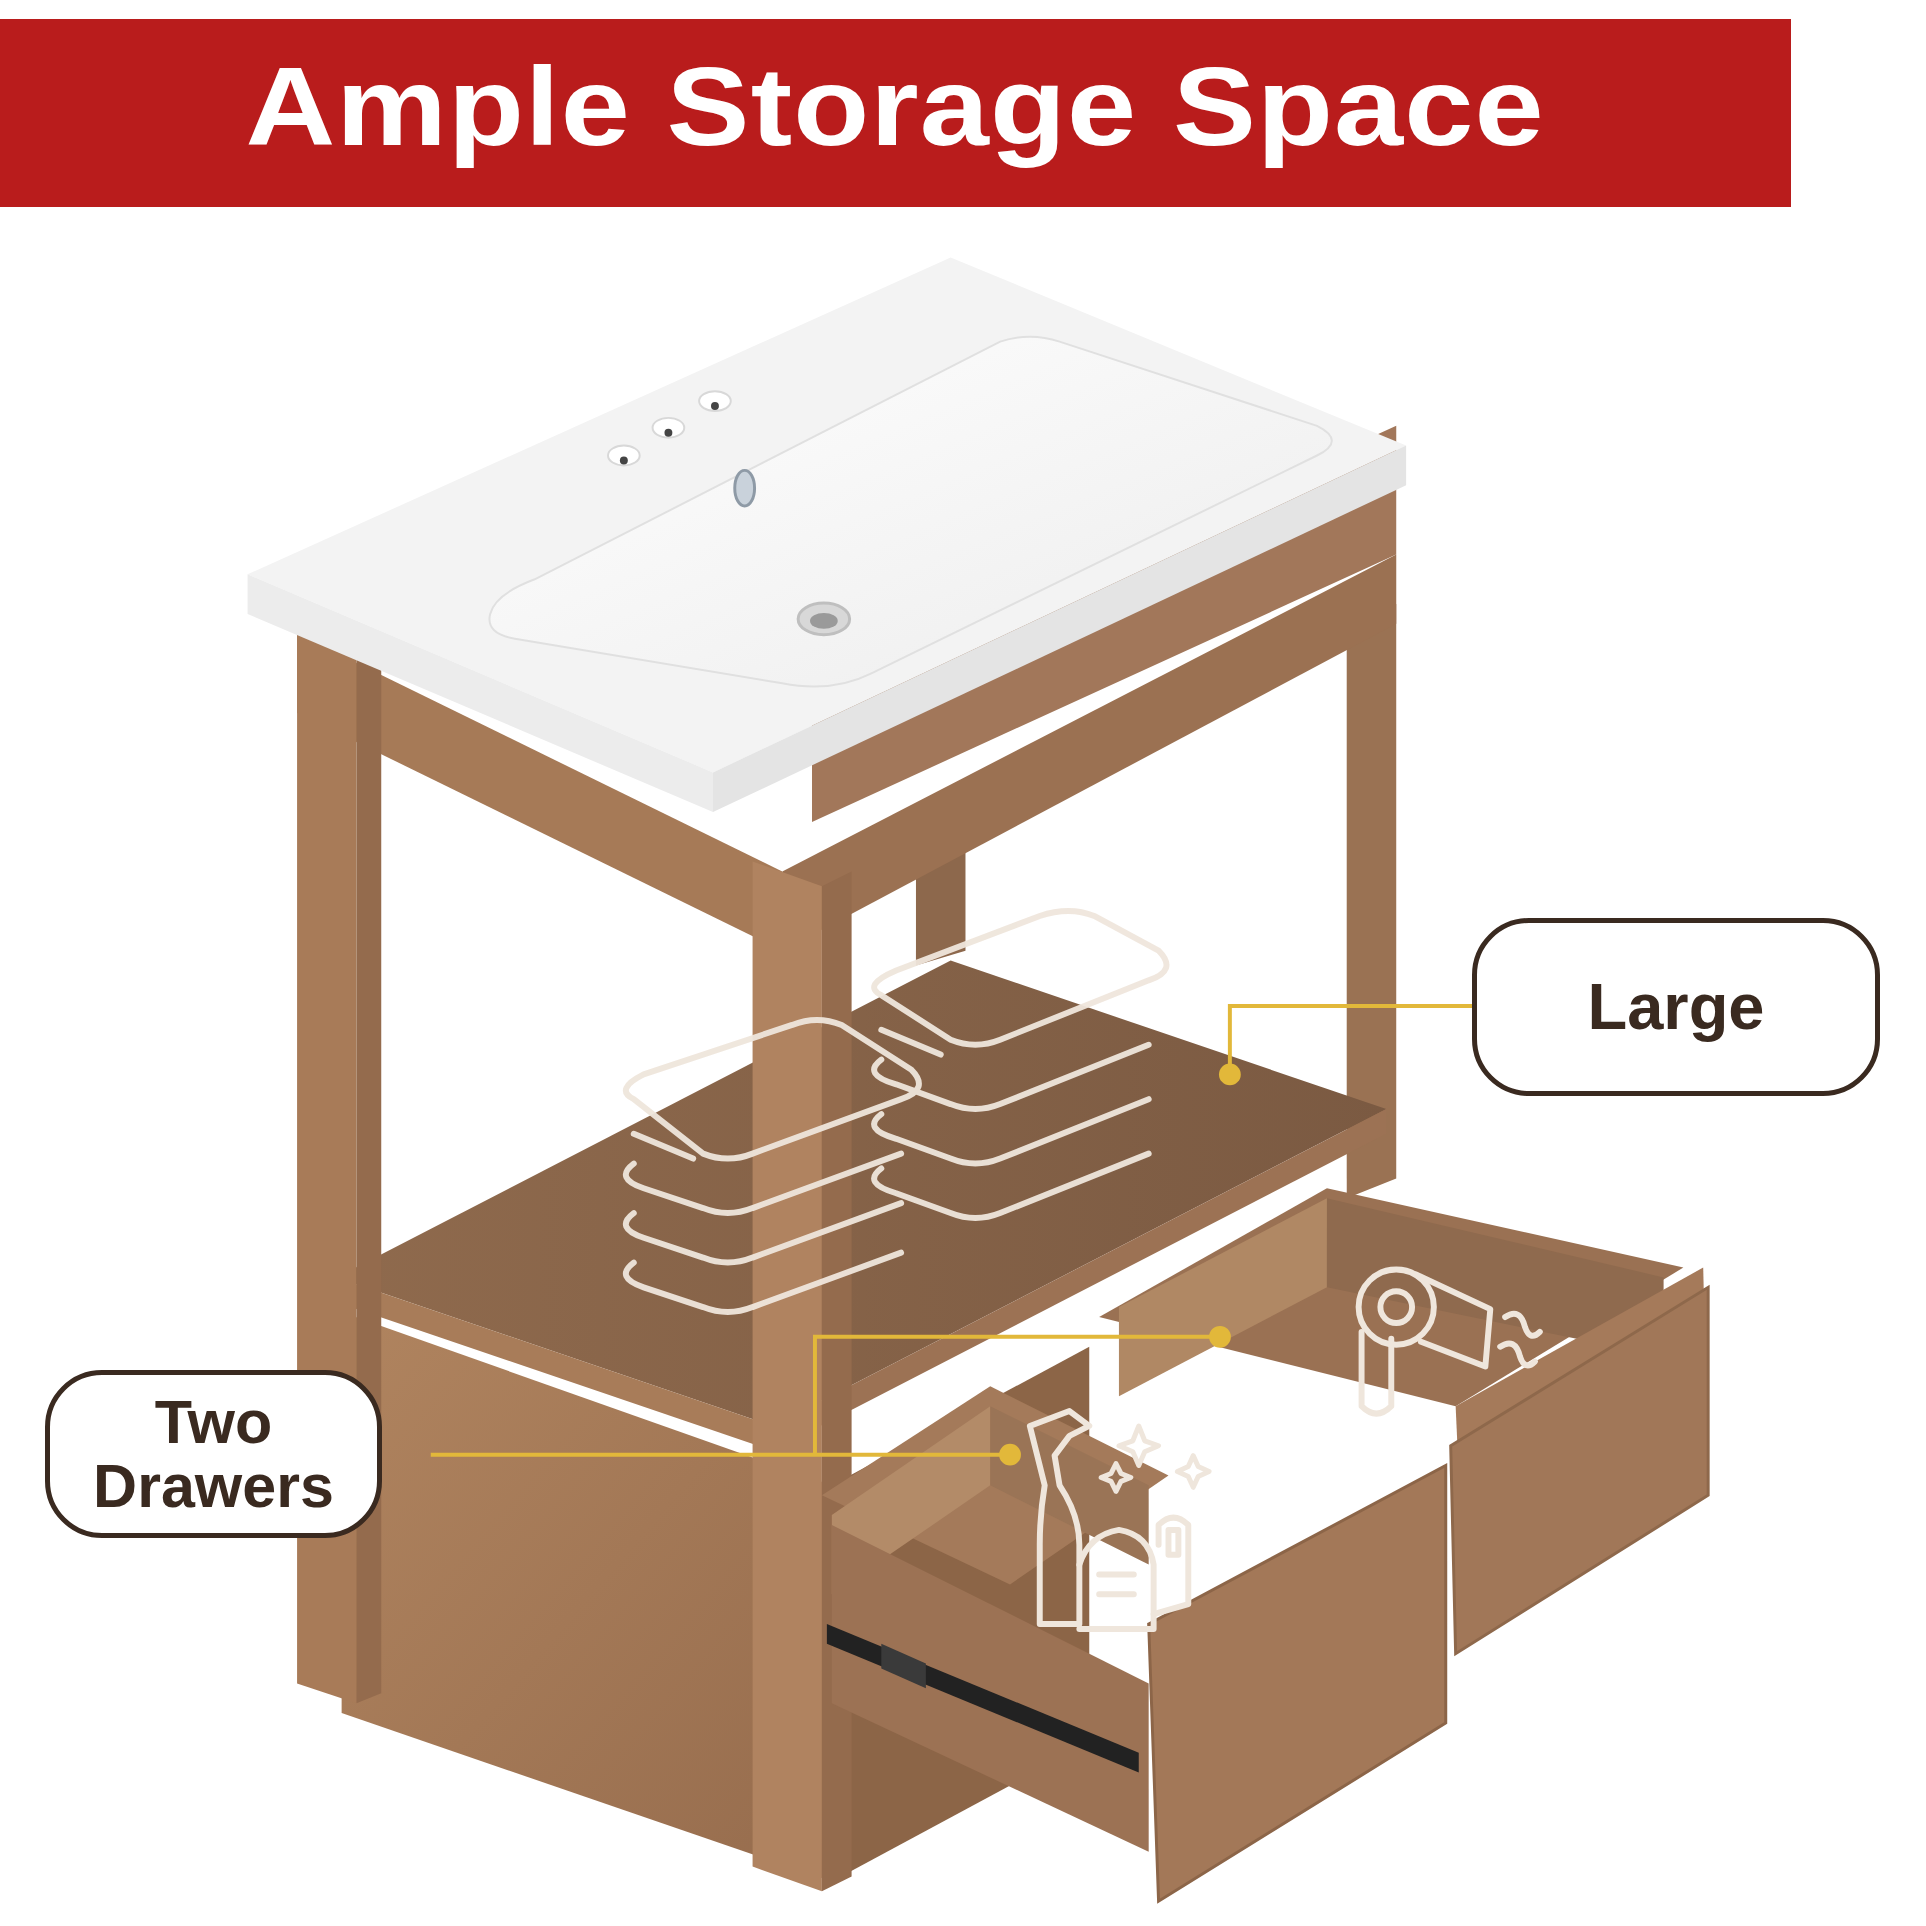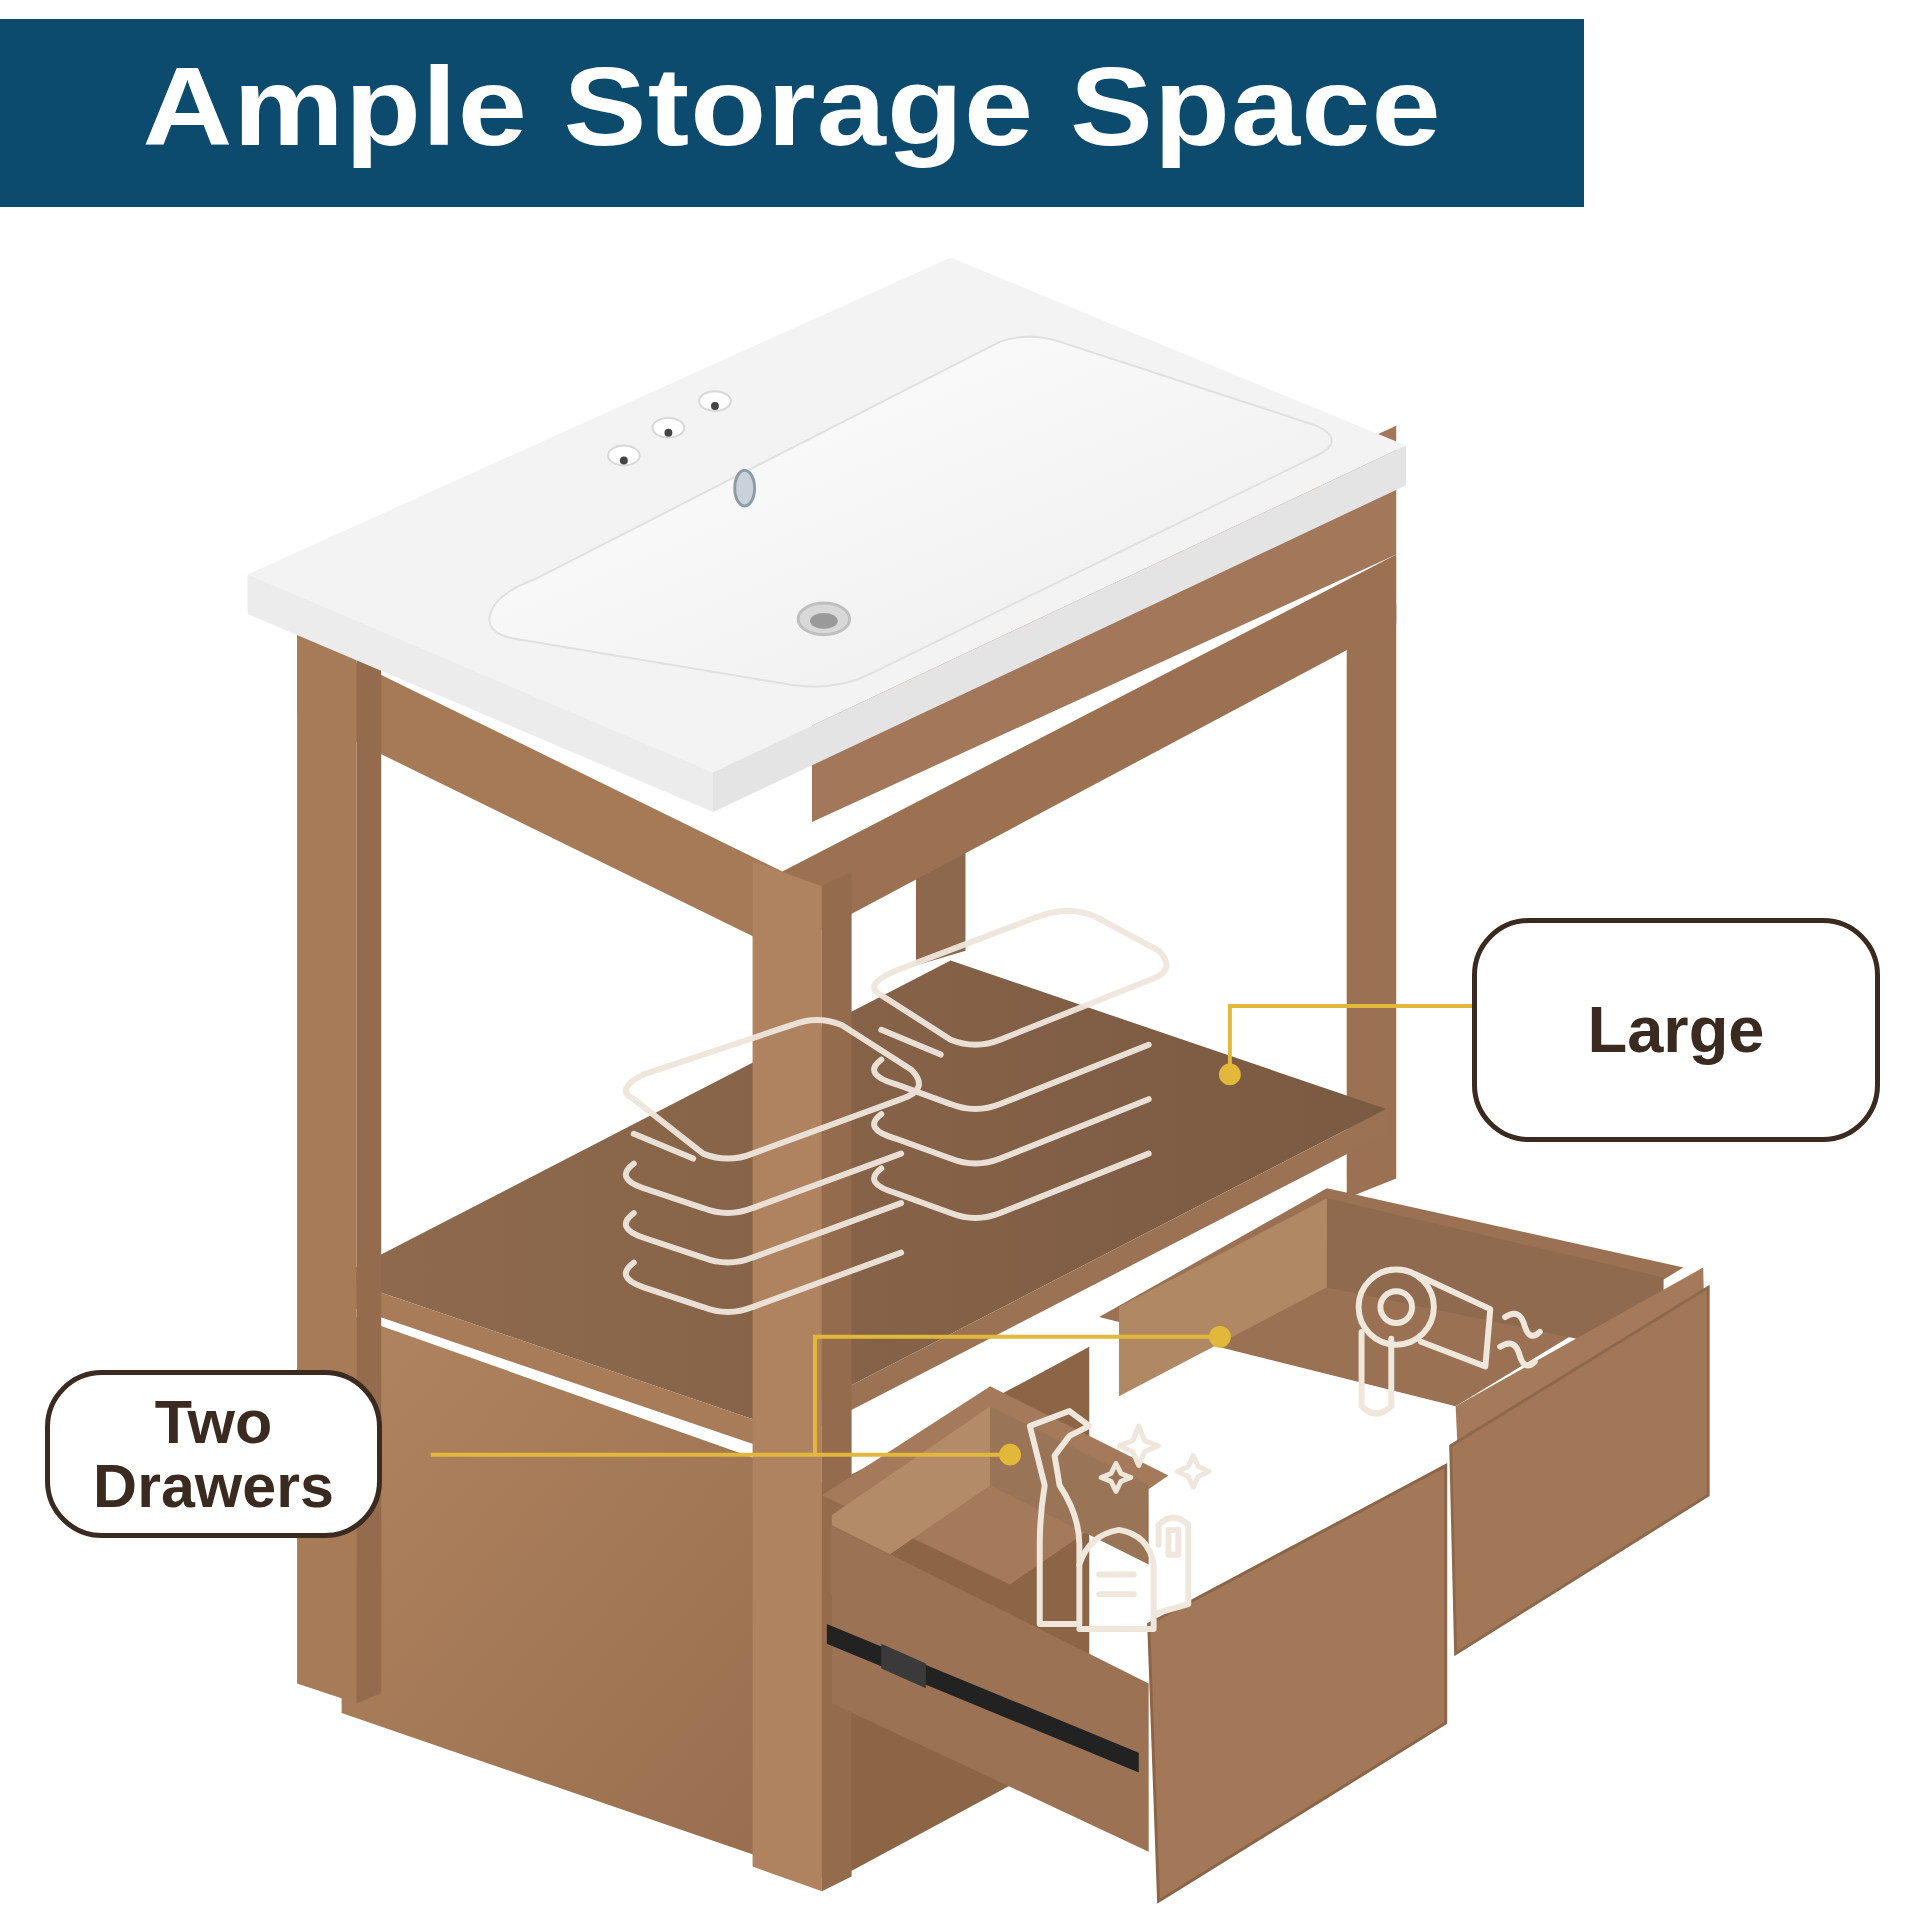--- a/index.html
+++ b/index.html
@@ -1,28 +1,28 @@
 <!DOCTYPE html>
 <html><head>
 <meta charset="utf-8">
 <style>
   html, body { margin: 0; padding: 0; background: #ffffff; }
   body { width: 1927px; height: 1927px; position: relative; overflow: hidden;
          font-family: "Liberation Sans", "DejaVu Sans", sans-serif; }
-  .banner { position: absolute; left: 0; top: 19px; width: 1584px; height: 188px;
-            background: #0c4a6e; display: flex; align-items: center; justify-content: center; }
+  .banner { position: absolute; left: 0; top: 19px; width: 1791px; height: 188px;
+            background: #b91c1c; display: flex; align-items: center; justify-content: center; }
   .banner-title { color: #ffffff; font-weight: 700; font-size: 111px; letter-spacing: 1px;
                   transform: scaleX(1.12); transform-origin: center; margin-top: -12px; }
   .product { position: absolute; left: 0; top: 0; width: 1927px; height: 1927px; }
   .callout { position: absolute; background: #ffffff; border: 5px solid #3a2a20;
              border-radius: 57px; box-sizing: border-box; display: flex; flex-direction: column;
              align-items: center; justify-content: center; color: #3a2a20; font-weight: 700;
              line-height: 1.05; text-align: center; }
   .callout span { display: block; }
-  .callout-shelf { left: 1472px; top: 918px; width: 408px; height: 224px; font-size: 65px; }
+  .callout-shelf { left: 1472px; top: 918px; width: 408px; height: 178px; font-size: 65px; }
   .callout-drawers { left: 45px; top: 1370px; width: 337px; height: 168px; font-size: 61px; }
 </style>
 </head>
 <body>
 
 <div class="banner">
   <div class="banner-title">Ample Storage Space</div>
 </div>
 
 <svg class="product" viewBox="0 0 1946 1946" xmlns="http://www.w3.org/2000/svg">

